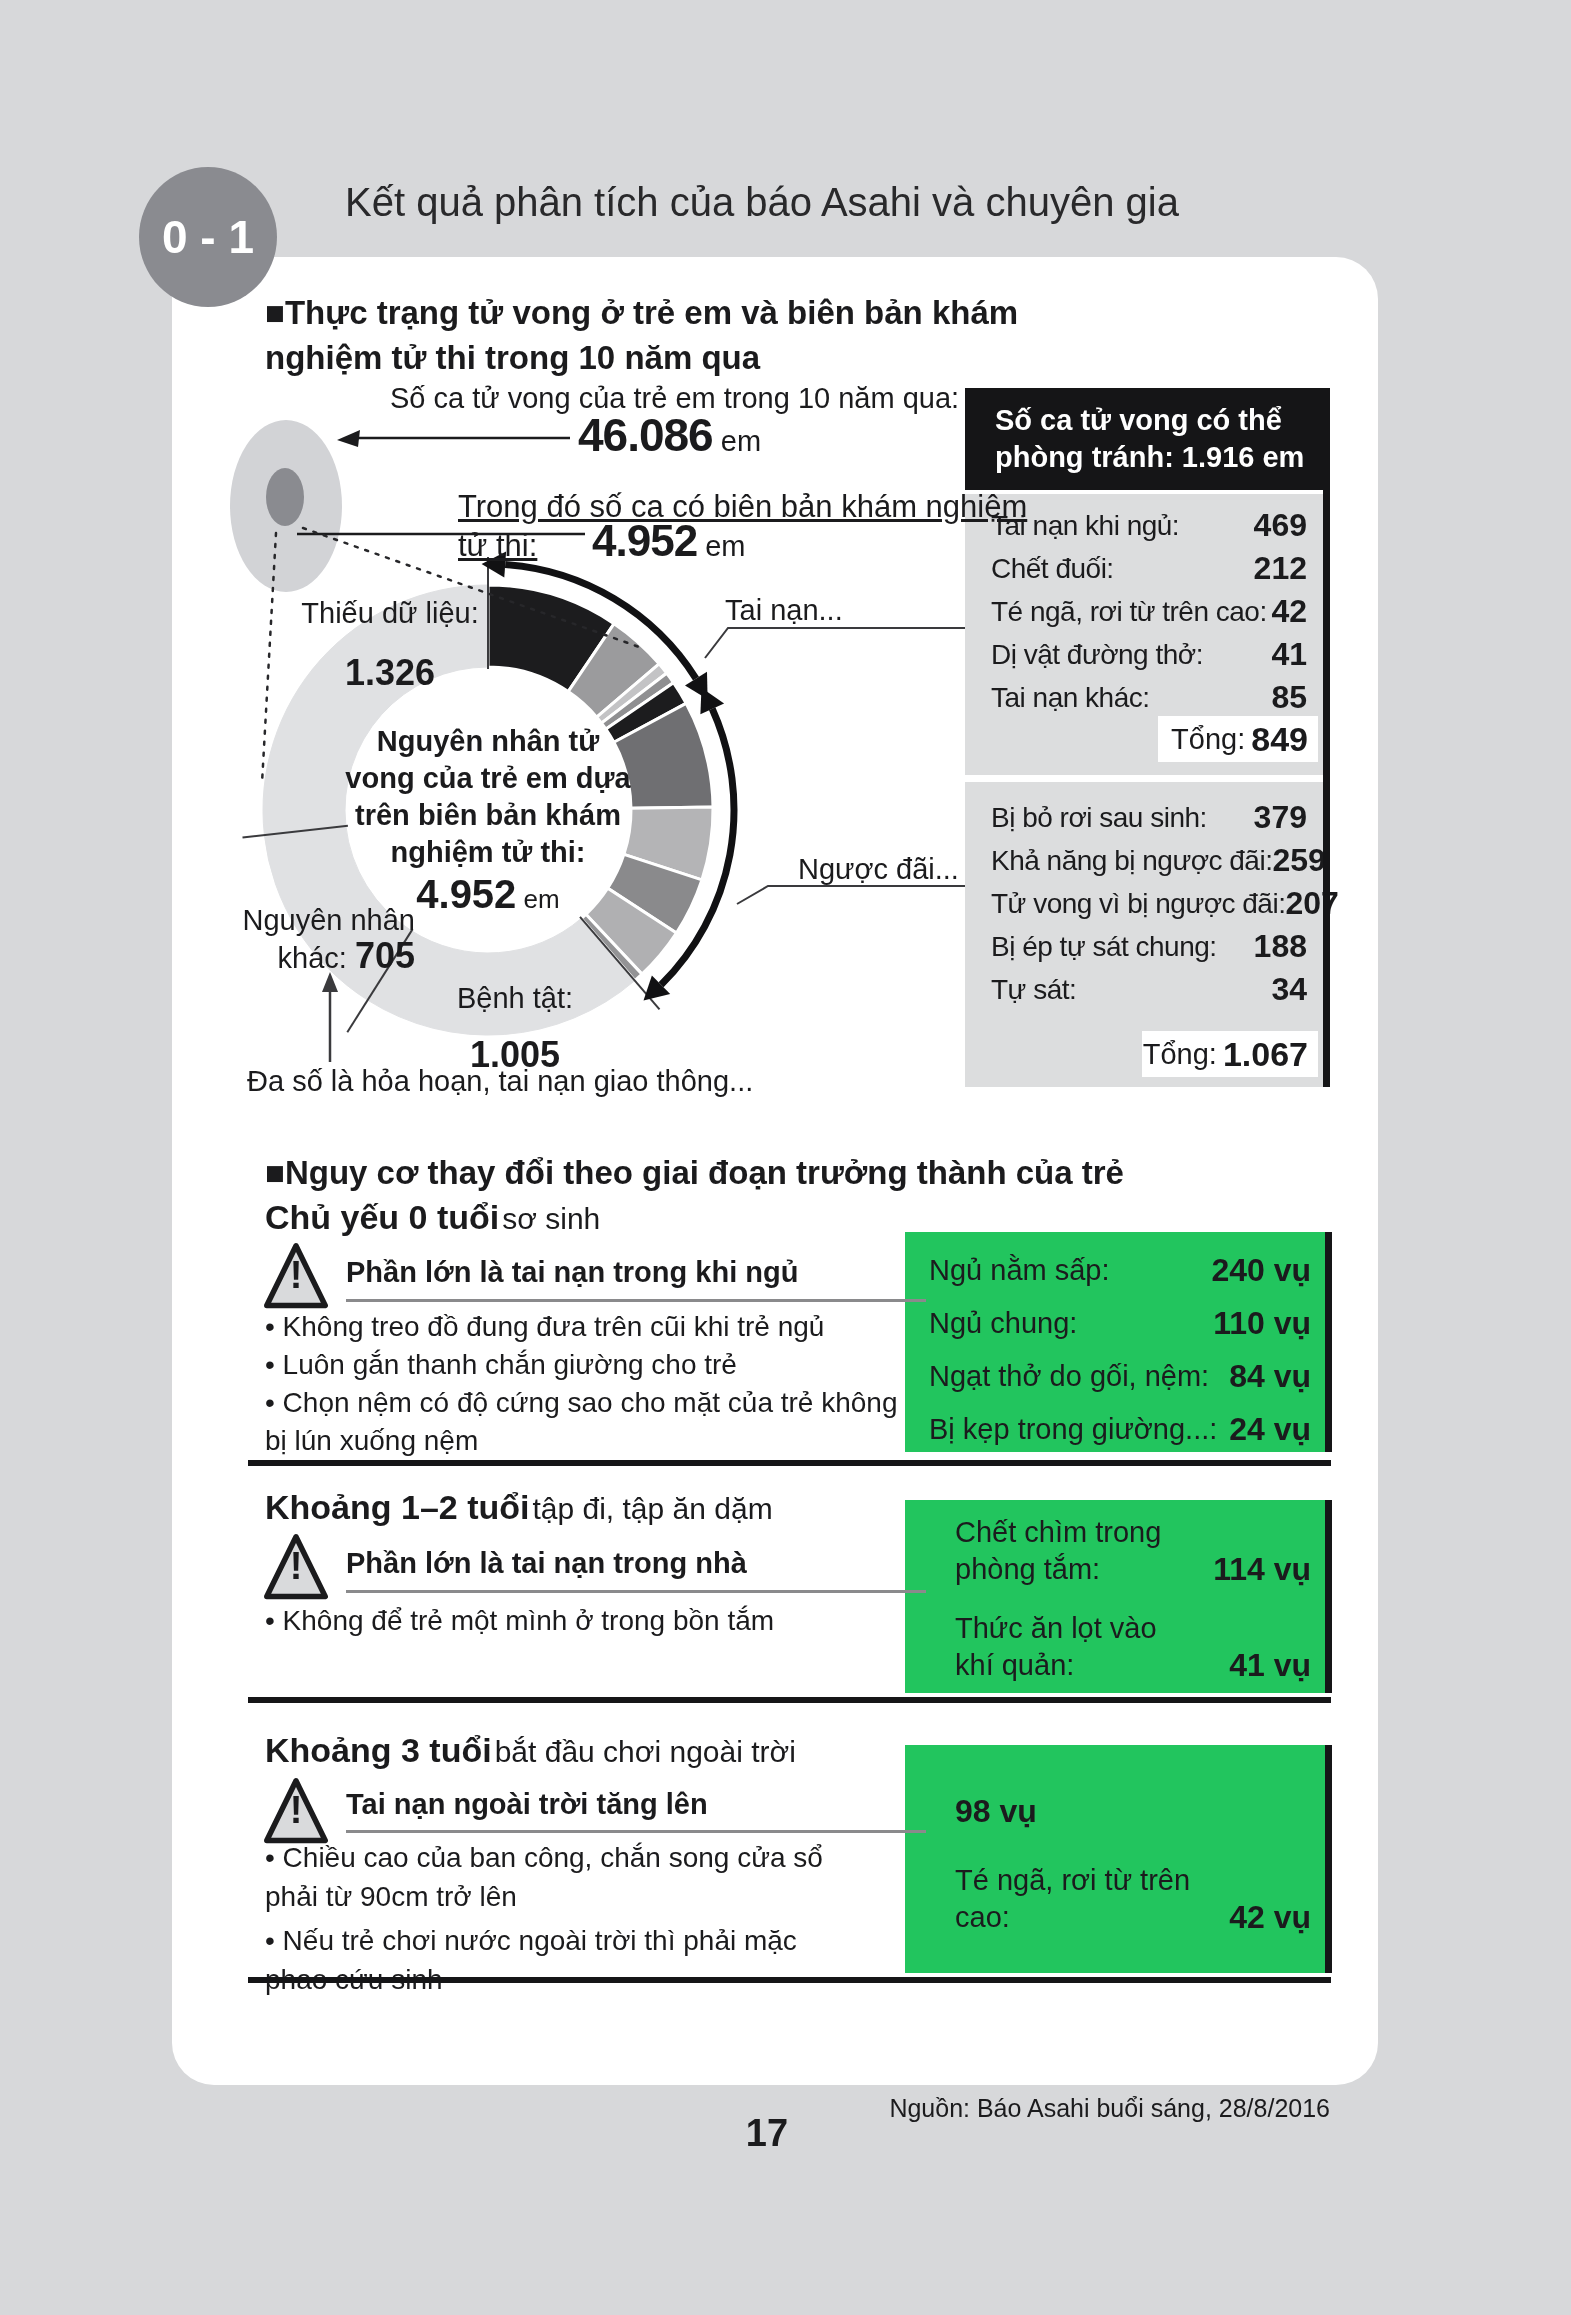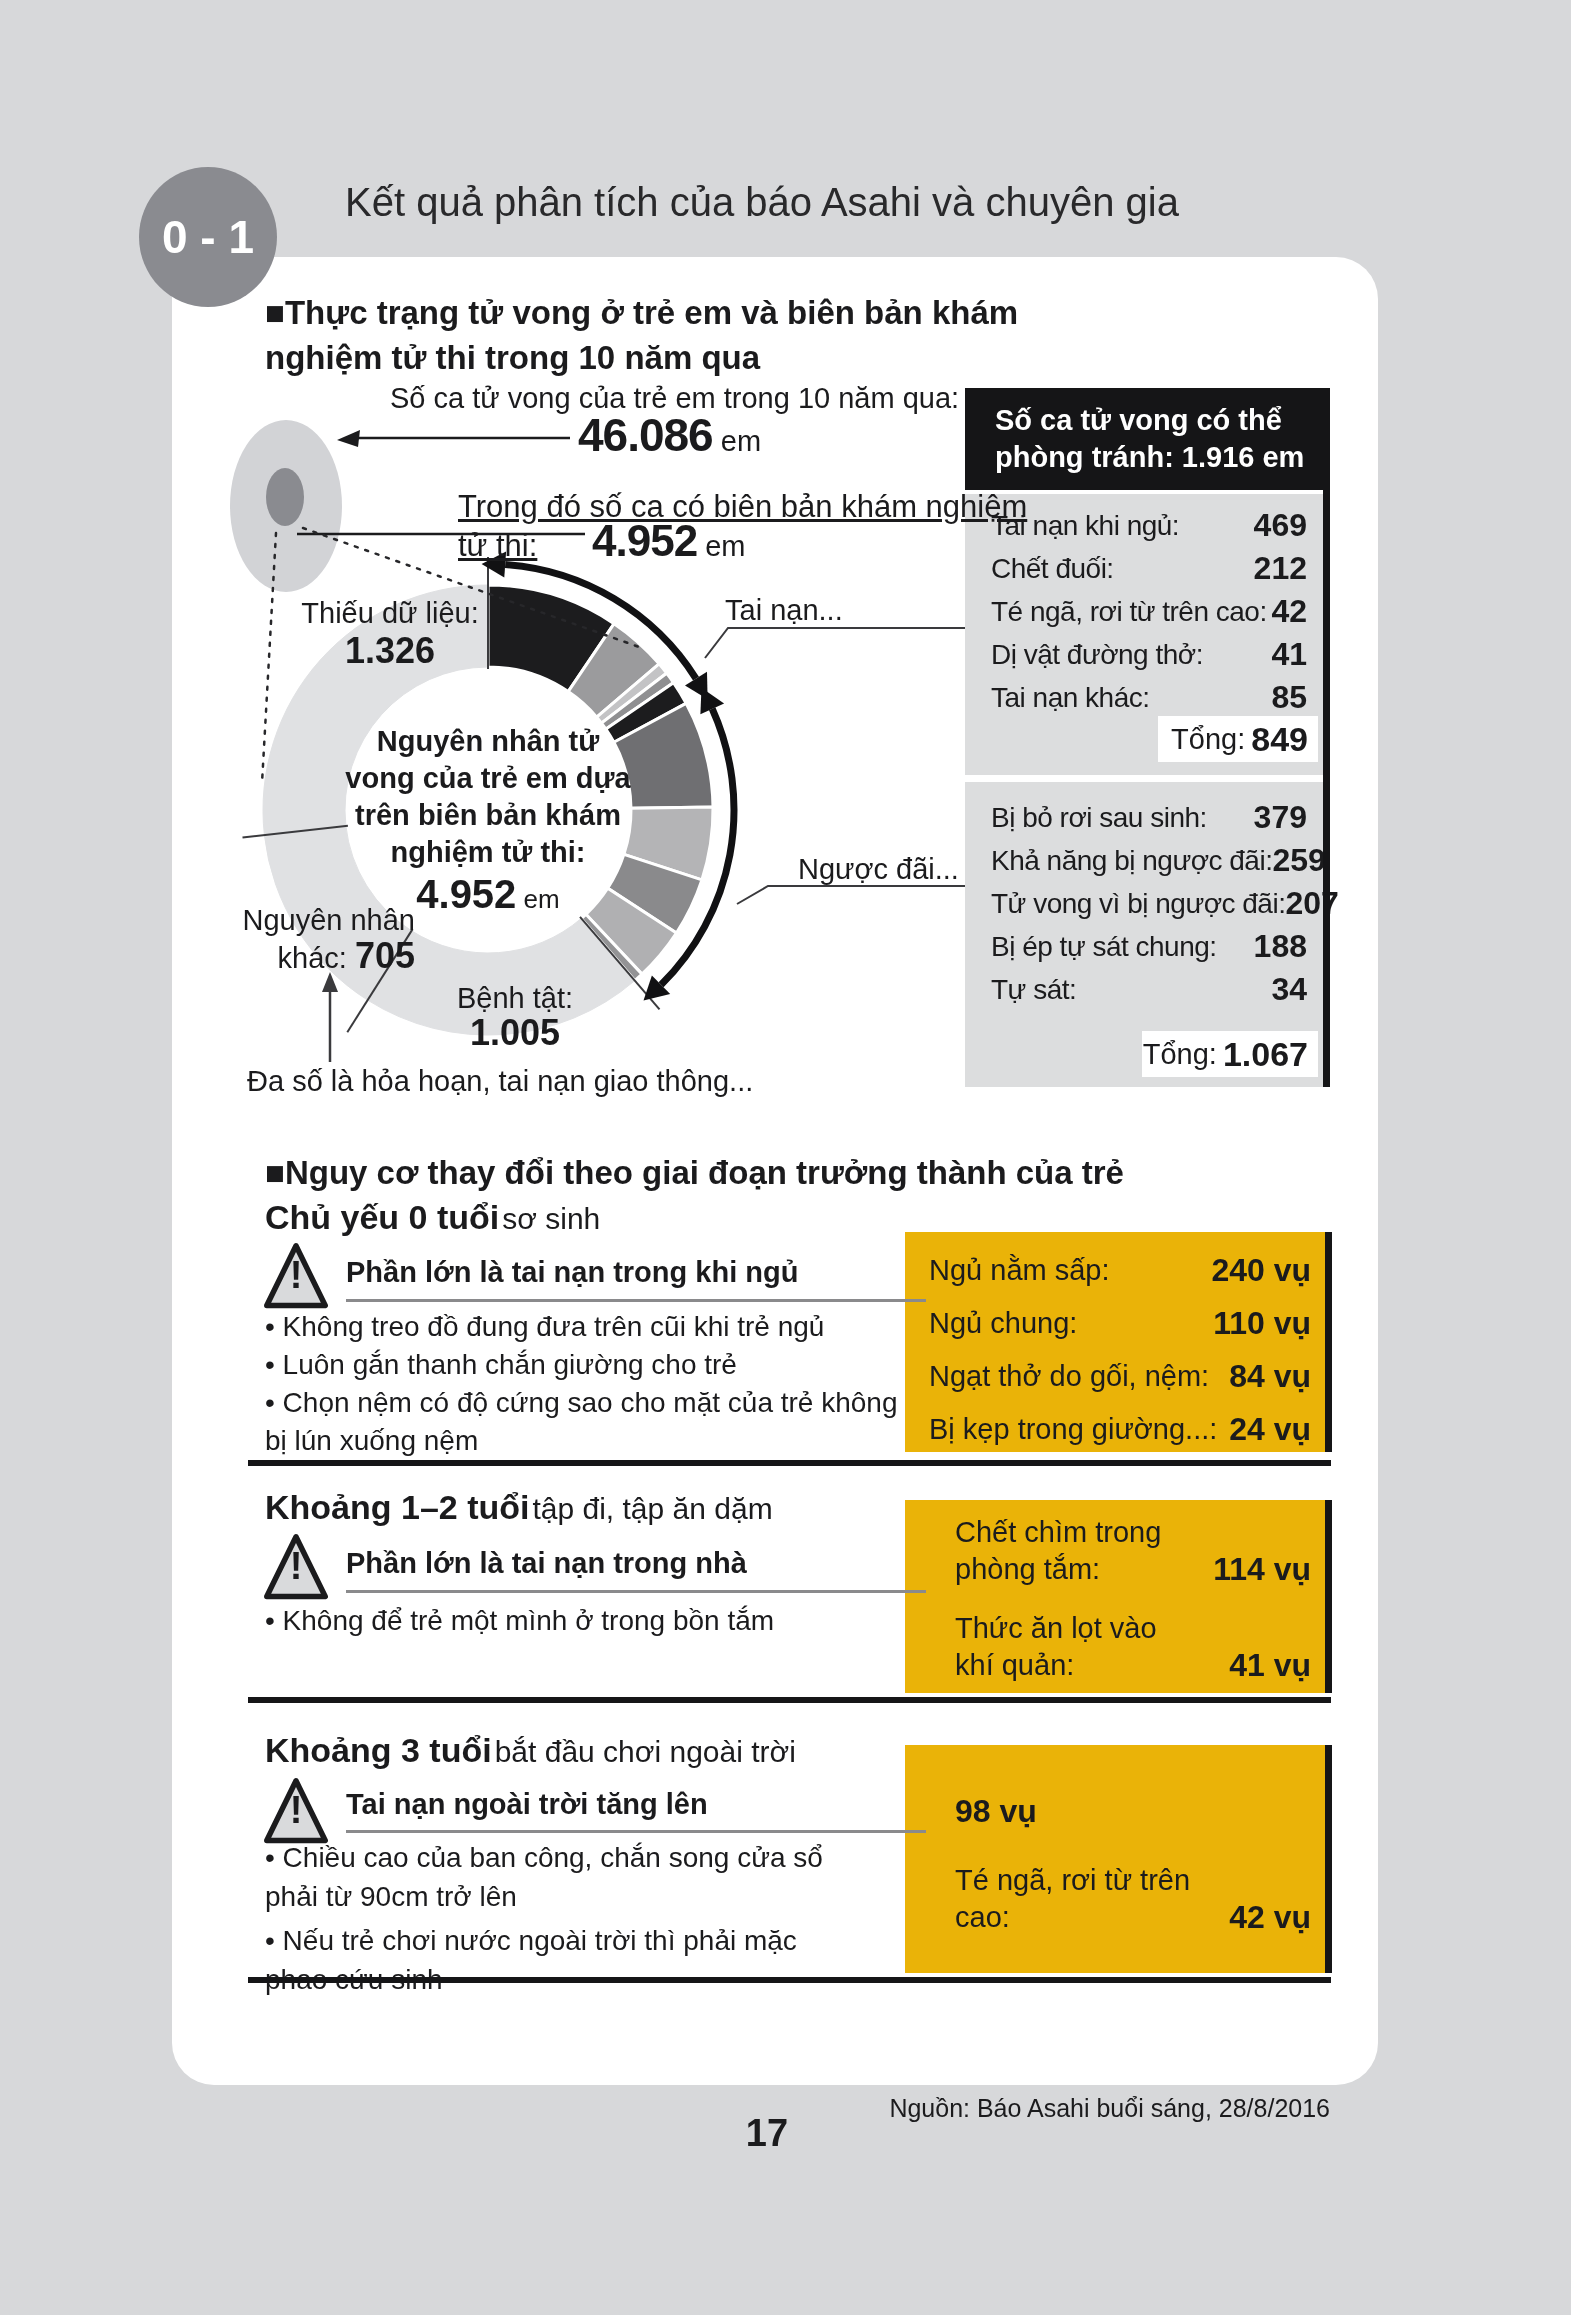--- a/index.html
+++ b/index.html
@@ -16,21 +16,21 @@
   }
   .badge{
     left:139px;top:167px;width:138px;height:140px;border-radius:50%;
     background:#8a8b90;color:#fff;font-weight:bold;font-size:46px;
     display:flex;align-items:center;justify-content:center;z-index:10;
   }
   .pagetitle{left:345px;top:180px;font-size:40px;color:#29292b;z-index:2;white-space:nowrap;}
   .h1{font-weight:bold;font-size:33px;line-height:45px;white-space:pre-line;z-index:6;}
   .lbl{font-size:29px;line-height:38px;z-index:6;}
   .pre{white-space:pre-line;text-decoration:underline;}
-  .b{font-weight:bold;}
+  .b{font-weight:bold;margin-top:22px;}
   .ellipse{border-radius:50%;z-index:2;}
   .big-ellipse{left:230px;top:420px;width:112px;height:172px;background:#d2d3d6;}
   .small-ellipse{left:266px;top:468px;width:38px;height:58px;background:#8a8b90;}
   .bignum{font-weight:bold;font-size:46px;letter-spacing:-1px;z-index:6;}
   .midnum{font-weight:bold;font-size:44px;letter-spacing:-1px;z-index:6;}
   .unit{font-weight:normal;font-size:29px;letter-spacing:0;}
   .donut-center{
     left:338px;top:723px;width:300px;text-align:center;z-index:6;
     font-weight:bold;font-size:29px;line-height:37px;white-space:pre-line;
   }
@@ -54,21 +54,21 @@
   .agehead .note{font-size:30px;margin-left:3px;}
   .warntext{font-weight:bold;font-size:29px;z-index:6;white-space:nowrap;}
   .warnline{left:346px;width:580px;height:3px;background:#8a8a8c;z-index:6;}
   .tri{left:262px;width:68px;height:74px;z-index:6;}
   .tri svg{width:68px;height:74px;display:block;}
   .bang{position:absolute;left:0;top:14px;width:68px;text-align:center;
     font-weight:bold;font-size:38px;color:#1b1b1d;}
   .bullets{left:265px;width:645px;font-size:28px;z-index:6;}
   .bullet{white-space:pre-line;}
   .bullet::before{content:"• ";}
-  .stagebox{left:905px;width:420px;background:#eab308;z-index:5;box-sizing:border-box;padding:0 14px 0 24px;}
+  .stagebox{left:905px;width:420px;background:#22c55e;z-index:5;box-sizing:border-box;padding:0 14px 0 24px;}
   .srow{display:flex;justify-content:space-between;align-items:center;font-size:29px;}
   .srow .slabel{white-space:pre-line;line-height:37px;}
   .srow .val{font-weight:bold;font-size:32px;white-space:nowrap;align-self:flex-end;}
   .srow2{align-items:flex-end;margin-left:26px;}
   .callout{font-size:29px;z-index:6;white-space:nowrap;}
   .footer{left:830px;top:2094px;width:500px;text-align:right;font-size:25px;z-index:2;}
   .pagenum{left:717px;top:2112px;width:100px;text-align:center;font-weight:bold;font-size:38px;z-index:2;}
   svg.layer{position:absolute;pointer-events:none;}
   #donut-svg{left:213px;top:535px;z-index:3;}
   #overlay-svg{left:0;top:0;z-index:4;}

